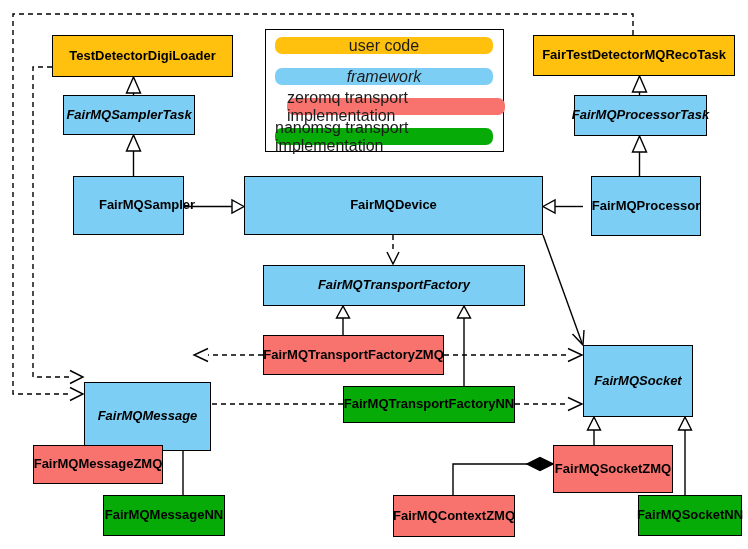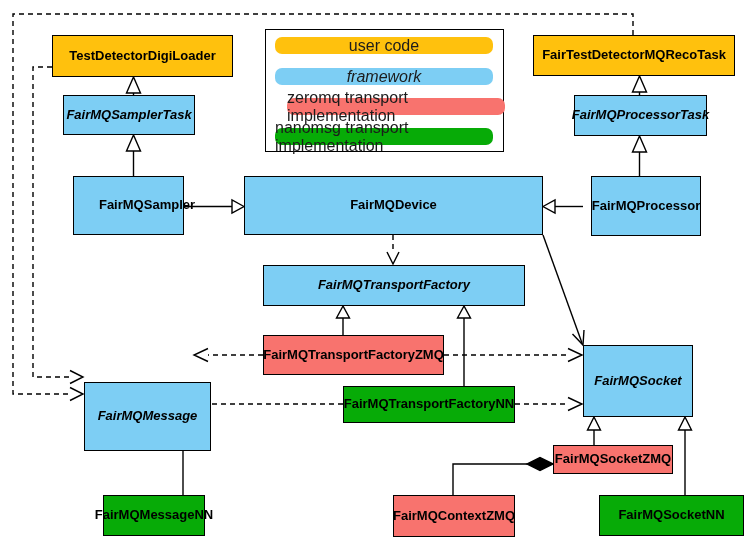--- a/index.html
+++ b/index.html
@@ -166,22 +166,23 @@
   <div class="node c-blue abstract" style="left:263px;top:265px;width:262px;height:41px;">FairMQTransportFactory</div>
 
   <div class="node c-red" style="left:263px;top:335px;width:181px;height:40px;">FairMQTransportFactoryZMQ</div>
 
   <div class="node c-green" style="left:343px;top:386px;width:172px;height:37px;">FairMQTransportFactoryNN</div>
 
   <div class="node c-blue abstract" style="left:84px;top:345px;width:127px;height:69px;margin-top:37px;">FairMQMessage</div>
 
   <div class="node c-blue abstract" style="left:583px;top:345px;width:110px;height:72px;">FairMQSocket</div>
 
+  <div class="node c-red" style="left:33px;top:445px;width:130px;height:39px;">FairMQMessageZMQ</div>
 
-  <div class="node c-green" style="left:103px;top:495px;width:102px;height:41px;">FairMQMessageNN</div>
+  <div class="node c-green" style="left:103px;top:495px;width:122px;height:41px;">FairMQMessageNN</div>
 
   <div class="node c-red" style="left:393px;top:495px;width:122px;height:42px;">FairMQContextZMQ</div>
 
-  <div class="node c-red" style="left:553px;top:445px;width:120px;height:29px;">FairMQSocketZMQ</div>
+  <div class="node c-red" style="left:553px;top:445px;width:120px;height:48px;">FairMQSocketZMQ</div>
 
-  <div class="node c-green" style="left:599px;top:495px;width:145px;height:41px;">FairMQSocketNN</div>
+  <div class="node c-green" style="left:638px;top:495px;width:104px;height:41px;">FairMQSocketNN</div>
 
 </div>
 
 </body></html>

